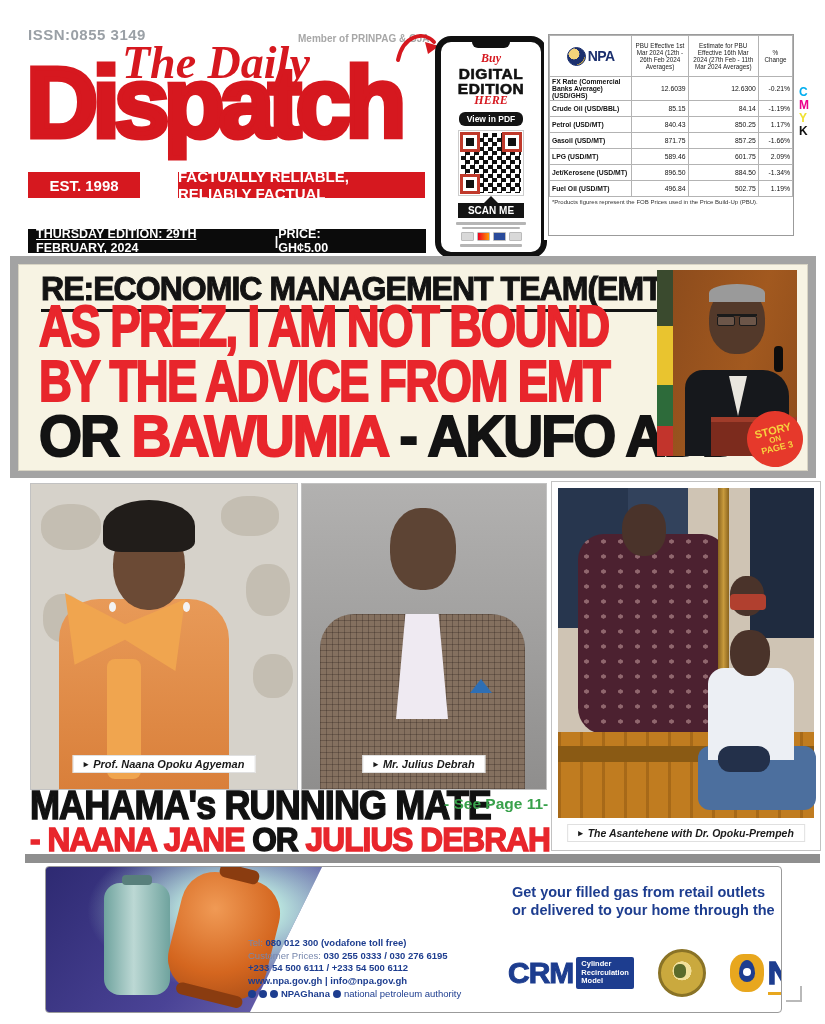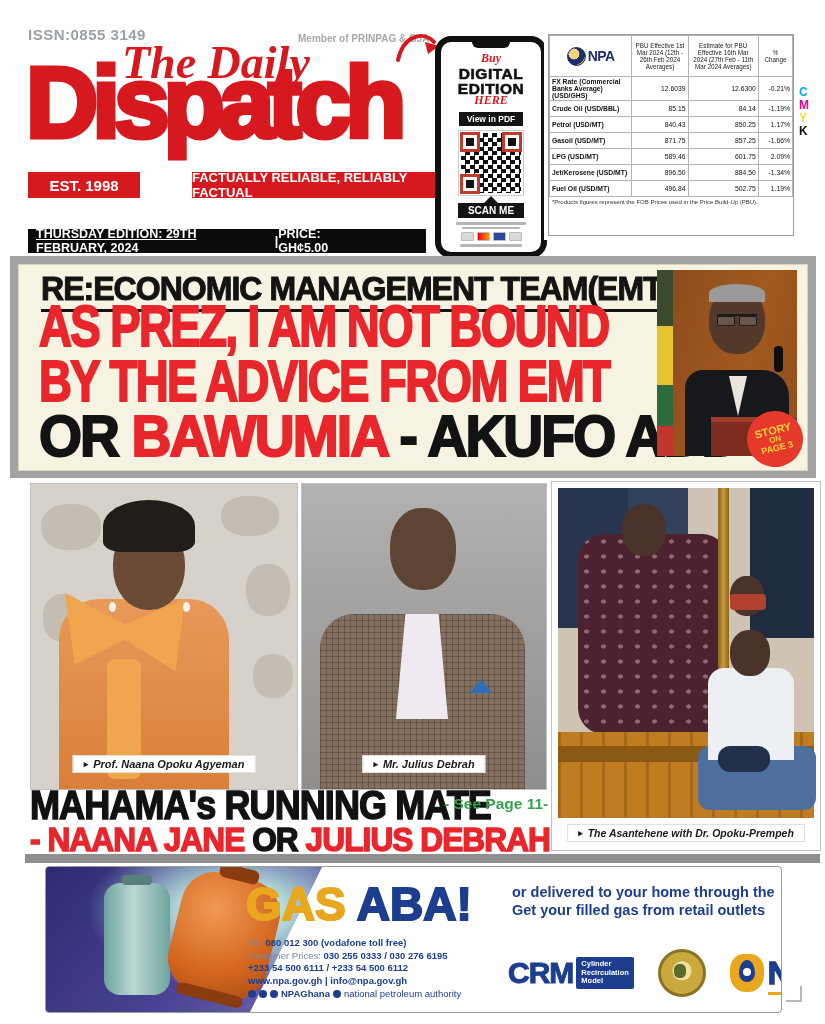--- a/index.html
+++ b/index.html
@@ -12,22 +12,22 @@
 
   
   .issn{left:28px;top:26px;font-size:15px;font-weight:bold;color:#9aa0a6;letter-spacing:.5px;}
   .member{left:298px;top:33px;font-size:10px;font-weight:bold;color:#a7a7a7;}
   .the-daily{left:122px;top:36px;font-family:"Liberation Serif",serif;font-style:italic;
              font-weight:bold;font-size:46px;color:#d6181f;}
   .dispatch{left:26px;top:52px;font-size:100px;line-height:1;font-weight:bold;color:#d6181f;
             letter-spacing:-6px;-webkit-text-stroke:5px #d6181f;}
   .est-box{left:28px;top:172px;width:112px;height:26px;background:#d6181f;color:#fff;
            font-size:15px;font-weight:bold;display:flex;align-items:center;justify-content:center;}
-  .slogan-bar{left:192px;top:172px;width:247px;height:26px;background:#d6181f;color:#fff;
-              font-size:13px;font-weight:bold;display:flex;align-items:center;justify-content:center;}
+  .slogan-bar{left:178px;top:172px;width:247px;height:26px;background:#d6181f;color:#fff;
+              font-size:15px;font-weight:bold;display:flex;align-items:center;justify-content:center;}
   .vol-row{left:28px;top:206px;width:398px;height:20px;font-size:14px;font-weight:bold;color:#555;}
   .vol{position:absolute;left:2px;top:0;}
   .no{position:absolute;left:108px;top:0;}
   .vdiv{position:absolute;left:216px;top:-2px;width:3px;height:22px;background:#444;}
   .website{position:absolute;right:0;top:0;color:#6a6a6a;}
   .edition-bar{left:28px;top:229px;width:398px;height:24px;background:#0b0b0b;color:#fff;
                font-size:12.5px;font-weight:bold;display:flex;align-items:center;}
   .edition-bar .ed{margin-left:8px;text-decoration:underline;}
   .edition-bar .pipe{margin-left:6px;}
   .edition-bar .price{margin-left:auto;margin-right:64px;}
@@ -37,21 +37,21 @@
   .phone{left:435px;top:36px;width:100px;height:210px;background:#fff;border:6px solid #101010;
          border-radius:16px;display:flex;flex-direction:column;align-items:center;}
   .notch{position:absolute;top:-1px;left:50%;transform:translateX(-50%);width:38px;height:7px;
          background:#101010;border-radius:0 0 6px 6px;}
   .buy{margin-top:9px;font-family:"Liberation Serif",serif;font-style:italic;font-weight:bold;
        font-size:12px;color:#d6181f;}
   .dig{font-size:15.5px;font-weight:bold;letter-spacing:.5px;line-height:15px;-webkit-text-stroke:.6px #111;}
   .here{margin-top:-3px;font-family:"Liberation Serif",serif;font-style:italic;font-weight:bold;
         font-size:12px;color:#d6181f;}
   .viewpdf{margin-top:4px;background:#141414;color:#fff;font-size:8.5px;font-weight:bold;
-           padding:2px 8px;border-radius:0;}
+           padding:2px 8px;border-radius:6px;}
   .qr{margin-top:5px;width:60px;height:60px;position:relative;border:2px solid #fff;
       background:repeating-conic-gradient(#111 0 25%,#fff 0 50%) 0 0/9px 9px;outline:1px solid #ccc;}
   .finder{position:absolute;width:14px;height:14px;border:3px solid #c0392b;background:#fff;}
   .finder::after{content:"";position:absolute;left:3px;top:3px;width:8px;height:8px;background:#111;}
   .f1{left:-1px;top:-1px;} .f2{right:-1px;top:-1px;} .f3{left:-1px;bottom:-1px;}
   .scanme{margin-top:8px;position:relative;background:#141414;color:#fff;font-size:10px;
           font-weight:bold;padding:2px 10px;}
   .scanme::before{content:"";position:absolute;top:-7px;left:50%;transform:translateX(-50%);
                   border:7px solid transparent;border-bottom-color:#141414;border-top:none;}
   .tiny-bar{background:#b5b5b5;height:2.5px;border-radius:1px;}
@@ -435,38 +435,37 @@
   <div class="abs m-line1">MAHAMA's RUNNING MATE</div>
   <div class="abs seepage">- See Page 11-</div>
   <div class="abs m-line2"><span>- NAANA JANE</span><span class="blk"> OR </span><span>JULIUS DEBRAH</span></div>
   <div class="abs graybar"></div>
 
   <div class="abs ad">
     <div class="ad-img">
       <div class="cyl-teal"></div>
       <div class="cyl-orange"></div>
     </div>
-    <div class="gasaba"><span class="gas">GAS </span><span class="aba">ABA!</span></div>
     <div class="contact">
       <div><span class="muted">Tel: </span><span class="b">080 012 300 (vodafone toll free)</span></div>
       <div><span class="muted">Customer Prices: </span><span class="b">030 255 0333 / 030 276 6195</span></div>
       <div class="b">+233 54 500 6111 / +233 54 500 6112</div>
       <div class="b">www.npa.gov.gh | info@npa.gov.gh</div>
       <div class="social">
         <span class="soc"></span>
         <span class="soc"></span>
         <span class="soc"></span>
         <span class="b">NPAGhana</span>
         <span class="soc"></span>
         <span>national petroleum authority</span>
       </div>
     </div>
     <div class="tagline">
+      <div>Get your filled gas from retail outlets</div>
       <div>or delivered to your home through the</div>
-      <div>Get your filled gas from retail outlets</div>
     </div>
     <div class="logo-row">
       <div class="crm">
         <span class="word">CRM</span>
         <span class="box">
           <span>Cylinder</span><br><span>Recirculation</span><br><span>Model</span>
         </span>
       </div>
       <div class="coat"></div>
       <div class="npa-ad">

